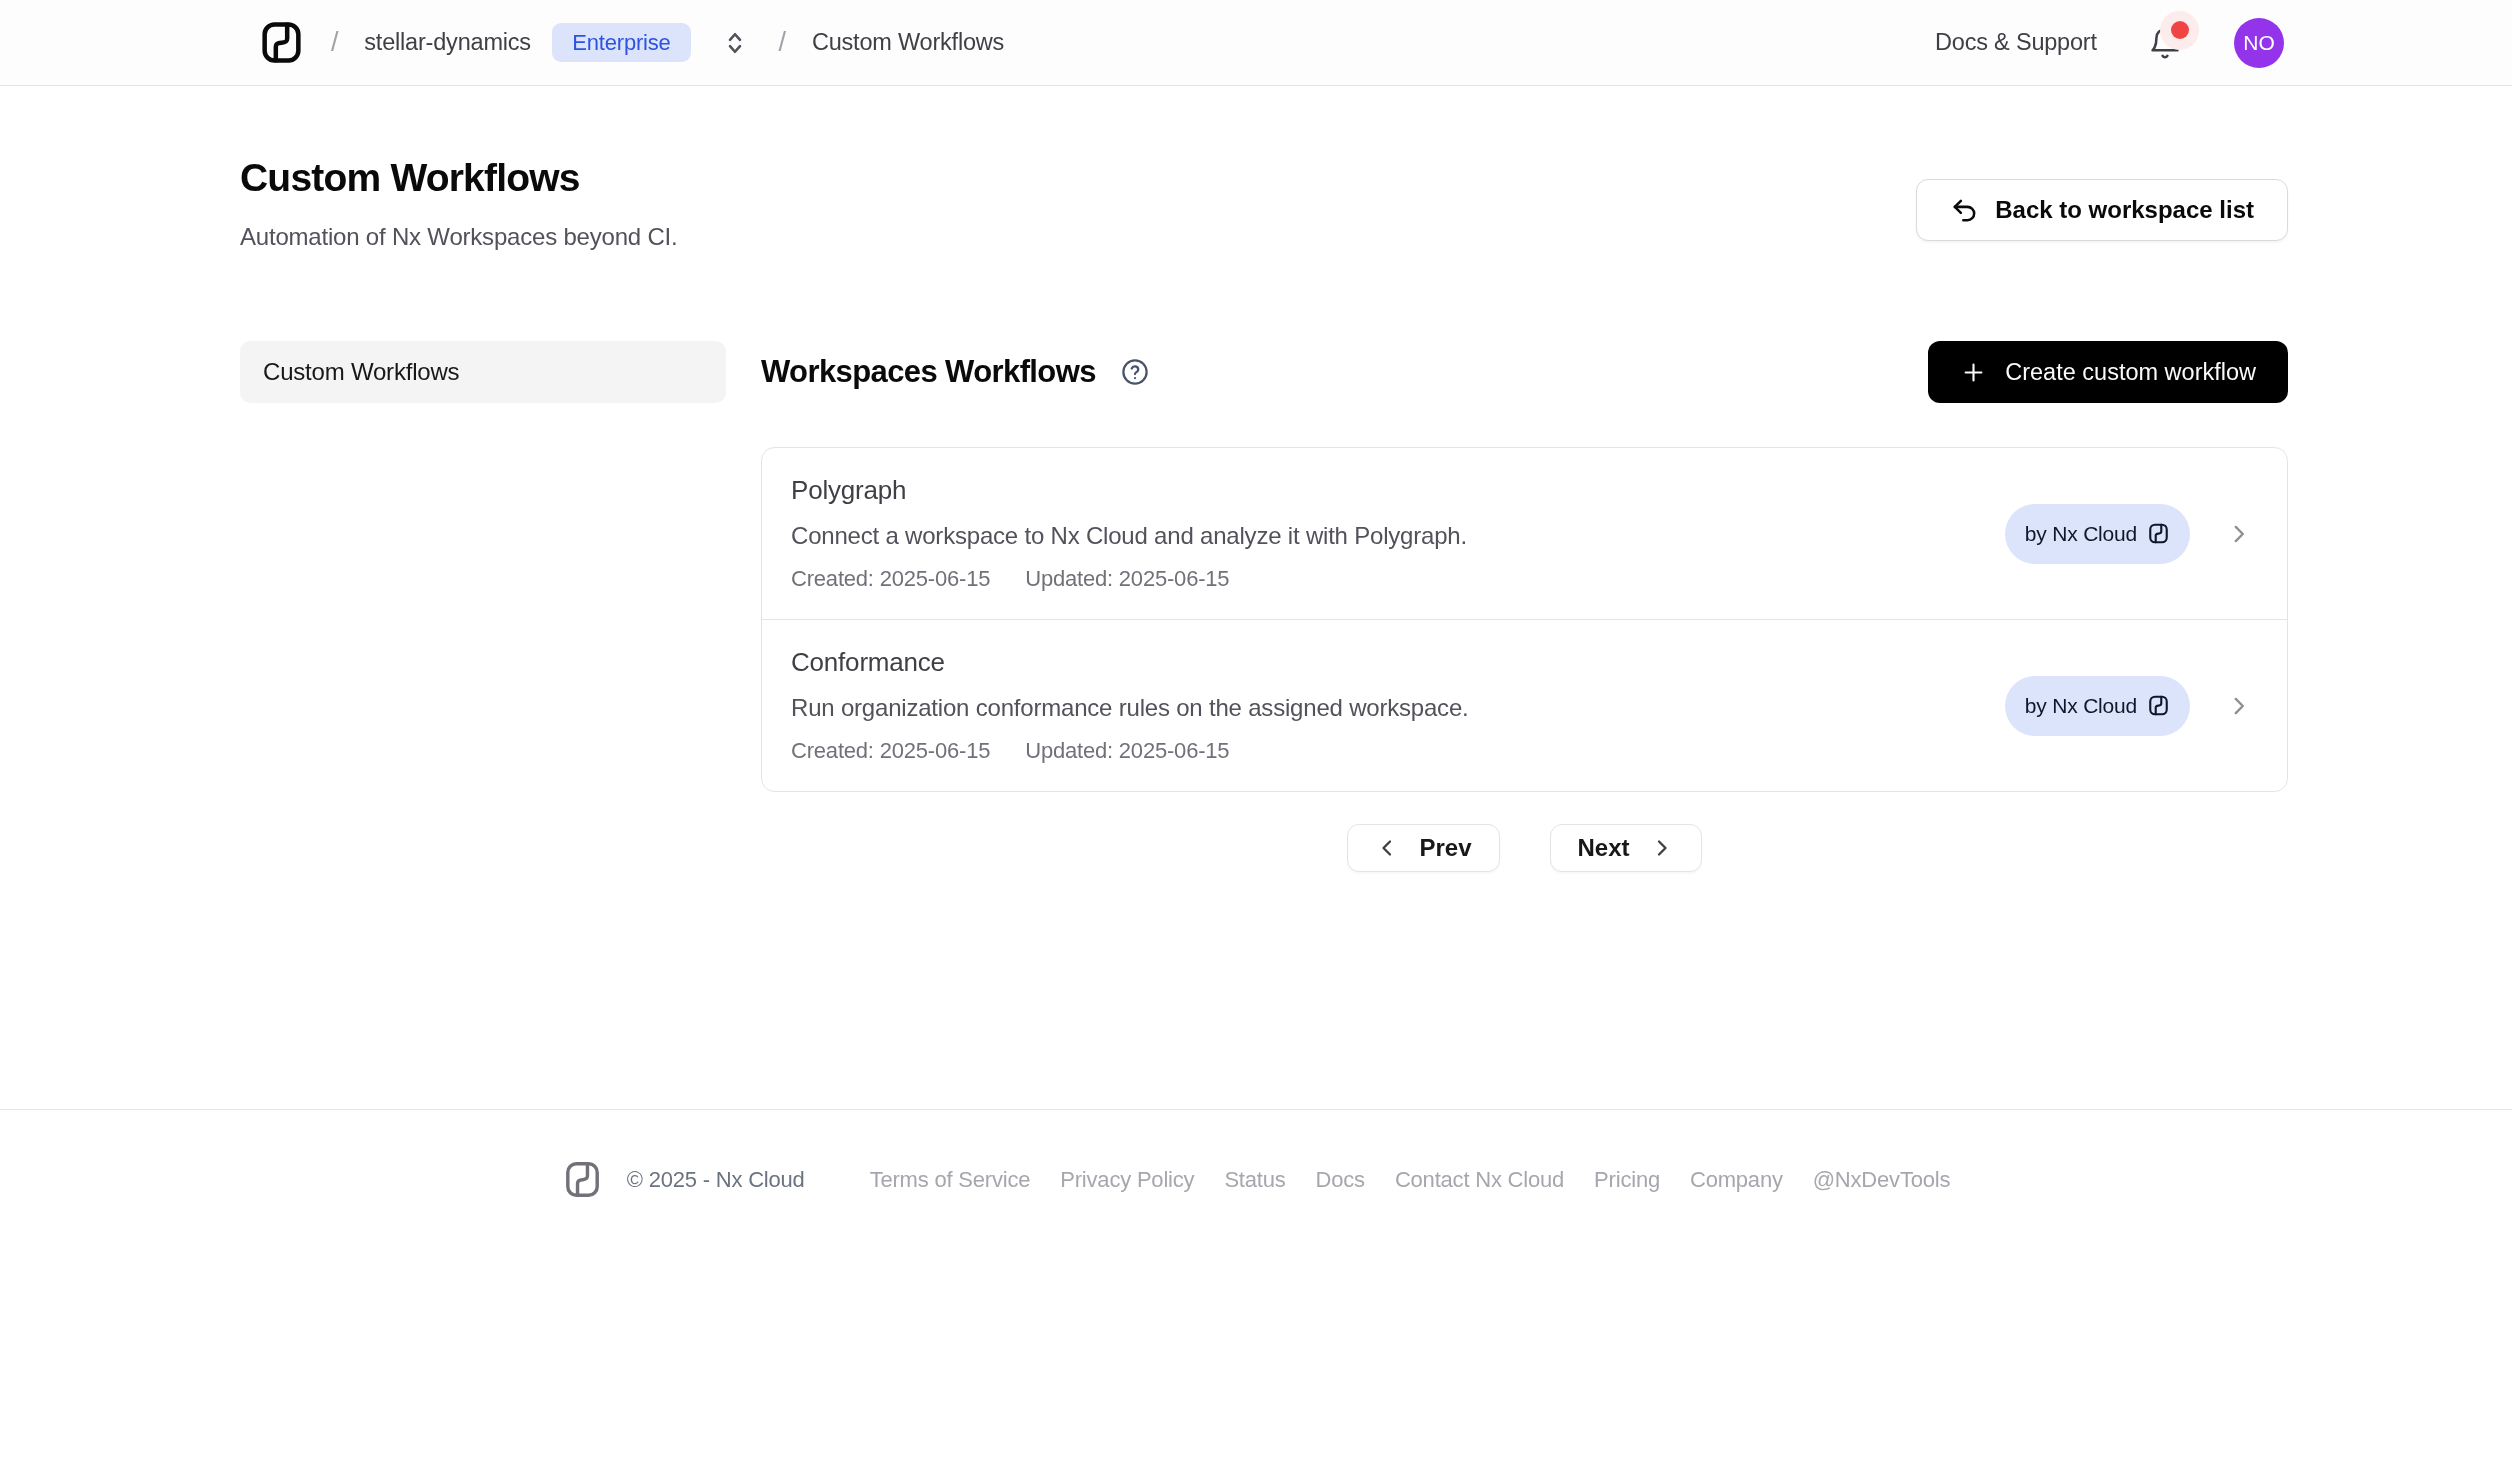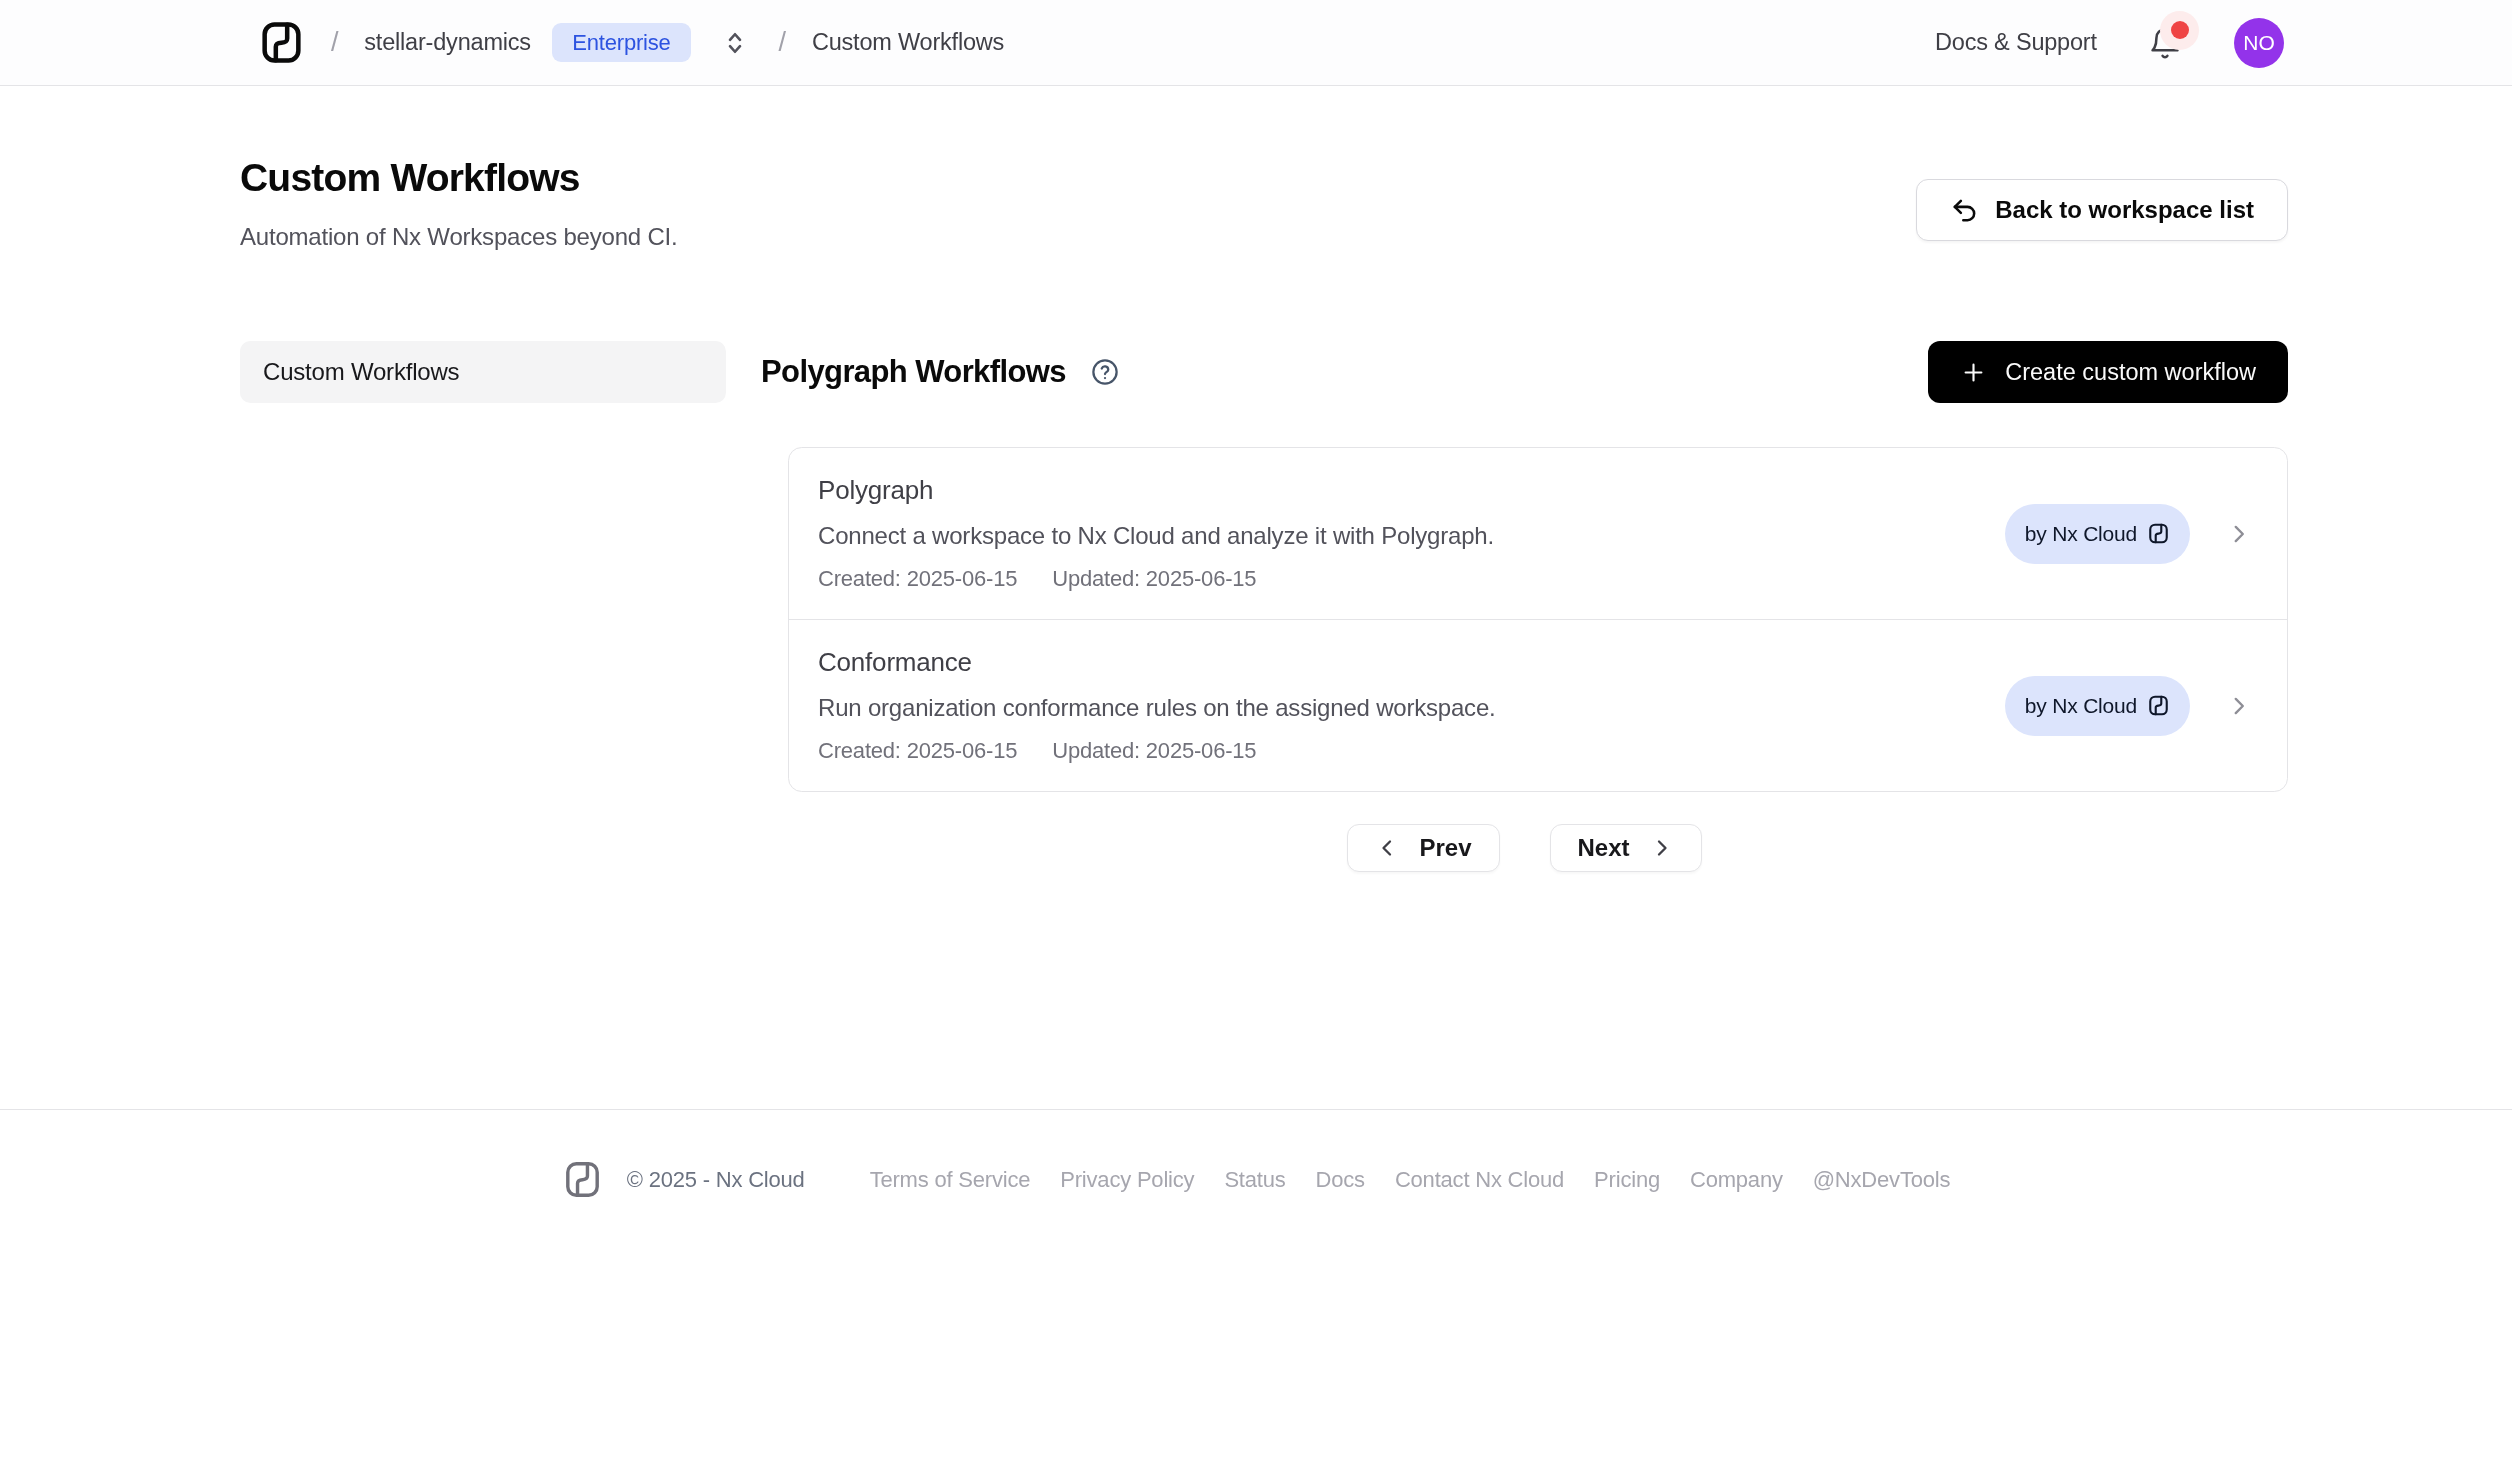--- a/index.html
+++ b/index.html
@@ -63,21 +63,21 @@
   .section-row { display:flex; align-items:center; justify-content:space-between; height:62px; }
   .section-left { display:flex; align-items:center; gap:24px; }
   .section-title { font-size:31px; font-weight:700; color:#0a0a0a; letter-spacing:-0.6px; }
   .help-btn { background:none; border:none; padding:0; cursor:pointer; color:#475569; }
   .create-btn {
     height:62px; padding:0 32px; background:#000000; border:none; border-radius:12px;
     display:flex; align-items:center; gap:18px; cursor:pointer;
     font-family:inherit; font-size:23.5px; font-weight:500; color:#fafafa;
   }
 
-  .cards { margin-top:44px; border:1.5px solid #e4e4e7; border-radius:13.7px; background:#fff;margin-left:27px; }
+  .cards { margin-top:44px; border:1.5px solid #e4e4e7; border-radius:13.7px; background:#fff; }
   .card { display:flex; align-items:center; padding:27px 29px; cursor:pointer; }
   .card + .card { border-top:1.5px solid #e4e4e7; }
   .card-info { flex:1; min-width:0; }
   .card-title { font-size:26px; color:#3f3f46; font-weight:500; }
   .card-desc { margin-top:16px; font-size:24px; color:#52525b; }
   .card-meta { margin-top:16px; font-size:22px; color:#71717a; display:flex; gap:35px; }
   .card-side { display:flex; align-items:center; gap:36px; padding-right:6px; }
   .by-badge {
     background:#dce4fc; color:#0f172a; font-size:21px; font-weight:500;
     padding:18px 20px; border-radius:759px; display:flex; align-items:center; gap:10px;
@@ -167,21 +167,21 @@
     <nav class="sidebar">
       <div class="side-item active">
         <span>Custom Workflows</span>
       </div>
     </nav>
 
     <section class="main-col">
 
       <div class="section-row">
         <div class="section-left">
-          <h2 class="section-title">Polygraph Workflows</h2>
+          <h2 class="section-title">Workspaces Workflows</h2>
           <button class="help-btn">
             <span>
               <svg width="30" height="30" viewBox="0 0 24 24" fill="none" stroke="currentColor" stroke-width="1.8" stroke-linecap="round" stroke-linejoin="round">
                 <circle cx="12" cy="12" r="9.3"></circle>
                 <path d="M9.4 9.2a2.7 2.7 0 0 1 5.2.9c0 1.8-2.6 2.2-2.6 3.5"></path>
                 <path d="M12 16.8h.01"></path>
               </svg>
             </span>
           </button>
         </div>

